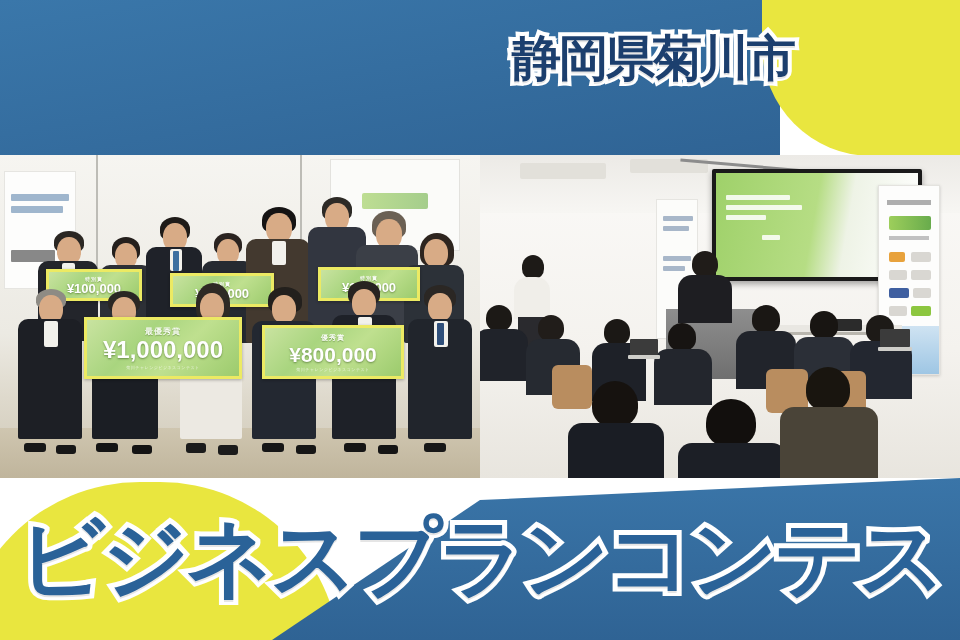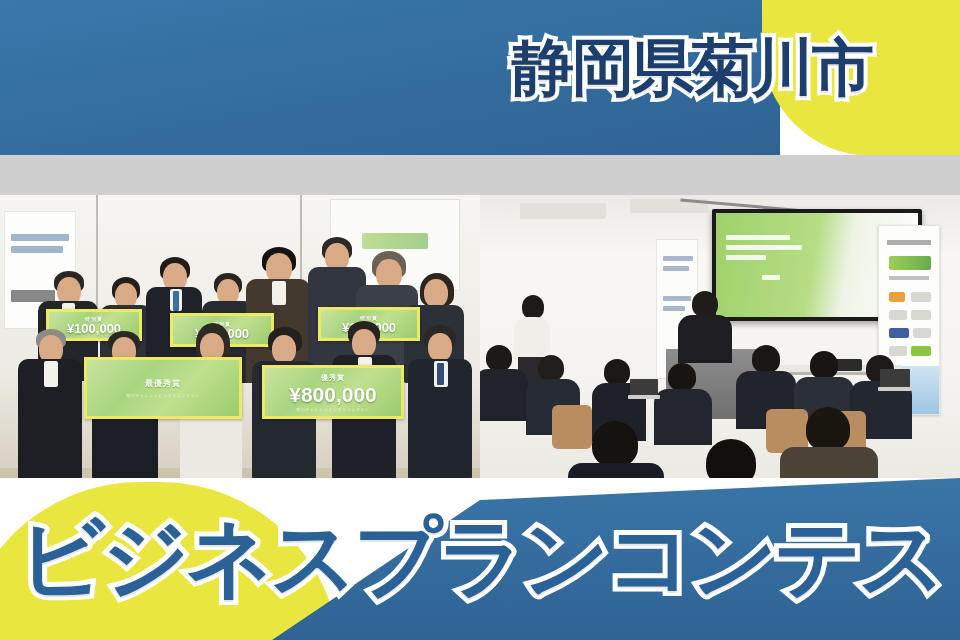--- a/index.html
+++ b/index.html
@@ -32,21 +32,21 @@
 
   
   .photo-band {
     position:absolute;
     left:0; top:155px;
     width:960px; height:325px;
     display:flex;
     overflow:hidden;
     background:#cfcfcf;
   }
-  .photo { position:relative; height:100%; overflow:hidden;margin-top:40px; }
+  .photo { position:relative; height:100%; overflow:hidden; }
   .photo-left  { width:480px; background:#efeee8; }
   .photo-right { width:480px; background:#f3f2ee; }
 
   
   .pl-wall {
     position:absolute; inset:0;
     background:linear-gradient(180deg,#f6f5f1 0%,#eceae3 55%,#ded9cc 75%,#cdc6b4 100%);
   }
   .pl-wallseam { position:absolute; top:0; width:2px; height:180px; background:#bdbcb6; }
   .pl-screen {
@@ -190,21 +190,21 @@
     font-family:"DejaVu Sans","Liberation Sans",sans-serif;
     font-weight:bold;
     color:#1c3f6e;
     white-space:nowrap;
     -webkit-text-stroke:9px #ffffff;
     paint-order:stroke fill;
     text-shadow:0 2px 0 rgba(0,0,0,.10);
   }
   #header-title {
     left:512px; top:26px;
-    font-size:62px;
+    font-size:49px;
     letter-spacing:-2px;
     -webkit-text-stroke:8px #ffffff;
   }
   #bottom-title {
     left:18px; top:500px;
     font-size:86px;
     letter-spacing:-4px;
     -webkit-text-stroke:10px #ffffff;
     color:#2a6298;
   }
@@ -325,20 +325,21 @@
       <div class="person">
         <div class="p-hair" style="left:424px;top:130px;width:32px;height:24px;background:#2b2724;"></div>
         <div class="p-head" style="left:428px;top:138px;width:24px;height:28px;"></div>
         <div class="p-body" style="left:408px;top:164px;width:64px;height:120px;background:#21252c;"></div>
         <div class="p-shirt" style="left:434px;top:166px;width:14px;height:26px;"></div>
         <div class="p-tie" style="left:437px;top:168px;width:7px;height:22px;background:#2f4f7a;"></div>
       </div>
 
       <div class="check" style="left:84px;top:162px;width:158px;height:62px;">
         <div class="c-top" style="font-size:8px;margin-bottom:1px;">最優秀賞</div>
+        <div class="c-amt" style="font-size:24px;">¥1,000,000</div>
         <div class="c-bot" style="font-size:4px;margin-top:3px;">菊川チャレンジビジネスコンテスト</div>
       </div>
       <div class="check" style="left:262px;top:170px;width:142px;height:54px;">
         <div class="c-top" style="font-size:7px;margin-bottom:1px;">優秀賞</div>
         <div class="c-amt" style="font-size:21px;">¥800,000</div>
         <div class="c-bot" style="font-size:4px;margin-top:2px;">菊川チャレンジビジネスコンテスト</div>
       </div>
 
       <div style="position:absolute;left:24px;top:288px;width:22px;height:9px;background:#171717;border-radius:3px;"></div>
       <div style="position:absolute;left:56px;top:290px;width:20px;height:9px;background:#171717;border-radius:3px;"></div>

